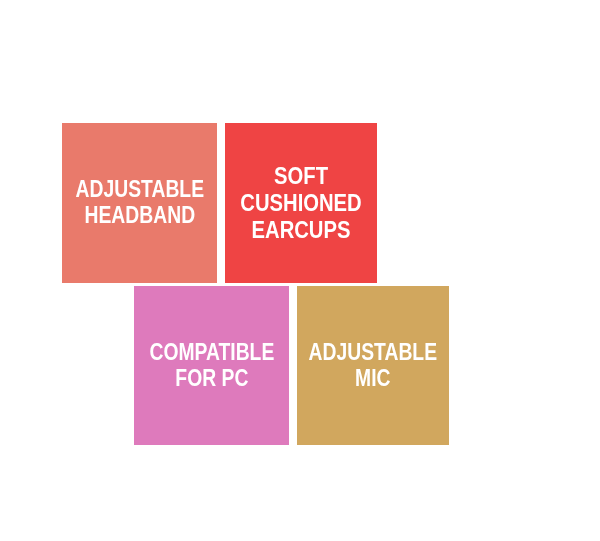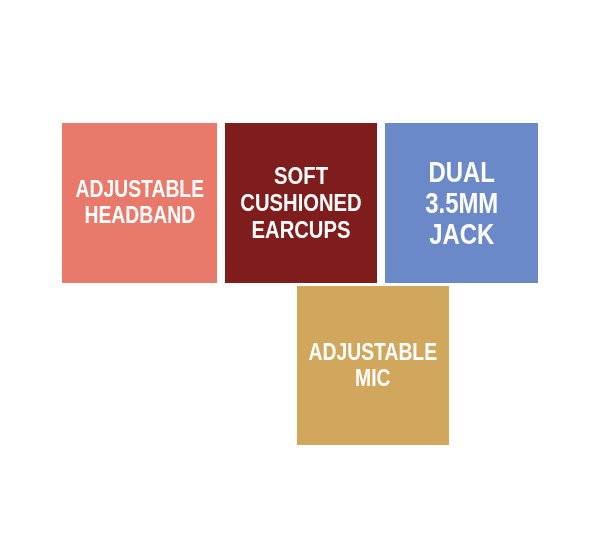--- a/index.html
+++ b/index.html
@@ -49,36 +49,35 @@
 
 <div class="canvas">
 
   <div class="tile tile-1" style="background-color: rgb(233, 122, 107);">
     <div class="tile-label">
       <span>ADJUSTABLE</span>
       <span>HEADBAND</span>
     </div>
   </div>
 
-  <div class="tile tile-2" style="background-color: #7f1d1d;">
+  <div class="tile tile-2" style="background-color: #ef4444;">
     <div class="tile-label">
       <span>SOFT</span>
       <span>CUSHIONED</span>
       <span>EARCUPS</span>
     </div>
   </div>
 
-  <div class="tile tile-3" style="background-color: rgb(107, 137, 201);">
+
+  <div class="tile tile-4" style="background-color: rgb(222, 122, 188);">
     <div class="tile-label">
-      <span>DUAL</span>
-      <span>3.5MM</span>
-      <span>JACK</span>
+      <span>COMPATIBLE</span>
+      <span>FOR PC</span>
     </div>
   </div>
-
 
   <div class="tile tile-5" style="background-color: rgb(209, 167, 94);">
     <div class="tile-label">
       <span>ADJUSTABLE</span>
       <span>MIC</span>
     </div>
   </div>
 
 </div>
 

